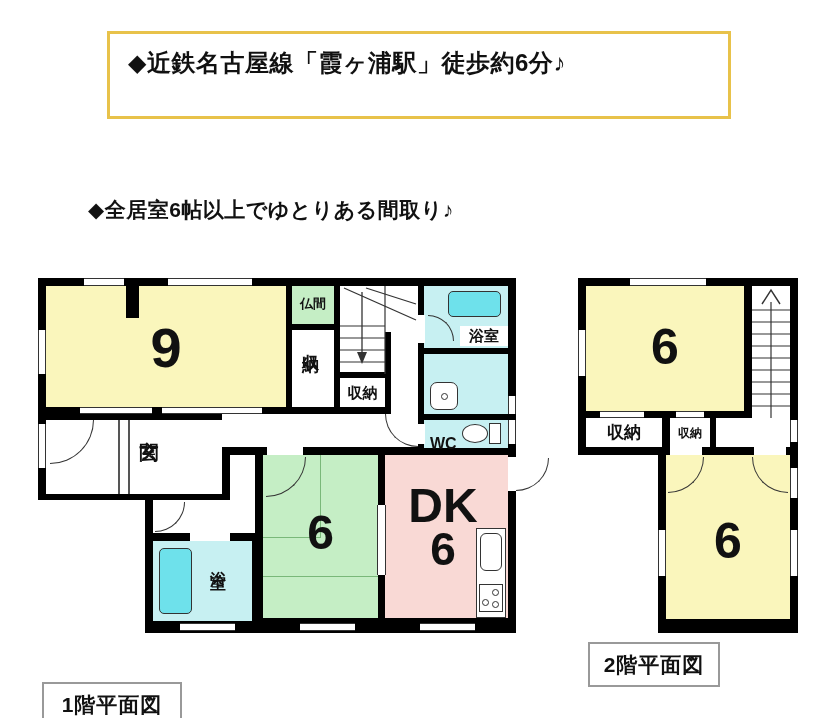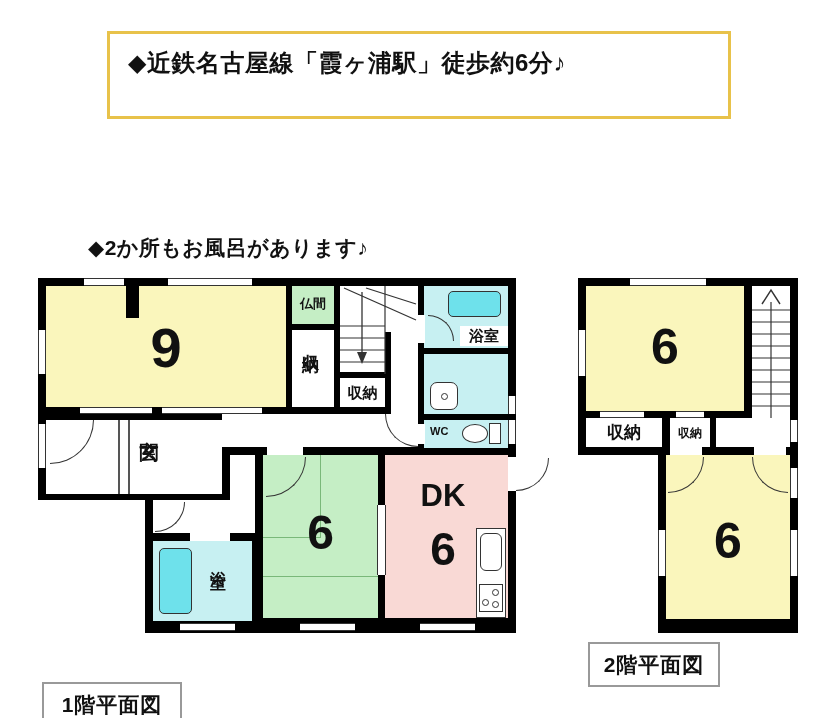--- a/index.html
+++ b/index.html
@@ -34,21 +34,21 @@
 </style>
 </head>
 <body>
 
 <div class="canvas">
 
   <div class="abs info-box" style="left:107px;top:31px;width:624px;height:88px;">
     <div class="info-line" style="top:13px;">◆近鉄名古屋線「霞ヶ浦駅」徒歩約6分♪</div>
   </div>
 
-  <div class="feat-line" style="left:88px;top:234px;">◆2か所もお風呂があります♪</div>
+  <div class="feat-line" style="left:88px;top:196px;">◆全居室6帖以上でゆとりある間取り♪</div>
 
   <div class="abs wall" style="left:38px;top:278px;width:478px;height:177px;"></div>
   <div class="abs wall" style="left:38px;top:412px;width:192px;height:88px;"></div>
   <div class="abs wall" style="left:145px;top:500px;width:8px;height:41px;"></div>
   <div class="abs wall" style="left:145px;top:533px;width:371px;height:100px;"></div>
   <div class="abs wall" style="left:255px;top:447px;width:261px;height:186px;"></div>
 
   <div class="abs room-yellow" style="left:46px;top:286px;width:240px;height:121px;"></div>
   <div class="abs wall" style="left:126px;top:286px;width:13px;height:32px;"></div>
   <div class="abs room-green" style="left:292px;top:286px;width:42px;height:38px;"></div>
@@ -125,24 +125,24 @@
   <div class="abs arc-tr" style="left:385px;top:414px;width:33px;height:33px;"></div>
   <div class="abs arc-tl" style="left:266px;top:457px;width:40px;height:40px;"></div>
   <div class="abs arc-tl" style="left:516px;top:458px;width:33px;height:33px;"></div>
   <div class="abs arc-tl" style="left:155px;top:502px;width:30px;height:30px;"></div>
 
   <div class="abs big-num" style="left:46px;top:315px;width:240px;font-size:56px;">9</div>
   <div class="abs lbl" style="left:292px;top:297px;width:42px;font-size:13px;text-align:center;">仏間</div>
   <div class="abs lbl vtext" style="left:302px;top:340px;font-size:17px;">収納</div>
   <div class="abs lbl" style="left:340px;top:385px;width:45px;font-size:15px;text-align:center;">収納</div>
   <div class="abs lbl" style="left:460px;top:326px;width:48px;height:20px;background:#fff;font-size:15px;text-align:center;line-height:20px;">浴室</div>
-  <div class="abs lbl" style="left:430px;top:426px;font-size:11px;">WC</div>
+  <div class="abs lbl" style="left:430px;top:436px;font-size:16px;">WC</div>
   <div class="abs lbl vtext" style="left:140px;top:426px;font-size:19px;">玄関</div>
   <div class="abs big-num" style="left:263px;top:505px;width:115px;font-size:48px;">6</div>
-  <div class="abs big-num" style="left:398px;top:478px;width:90px;font-size:31px;">DK</div>
+  <div class="abs big-num" style="left:398px;top:478px;width:90px;font-size:48px;">DK</div>
   <div class="abs big-num" style="left:398px;top:522px;width:90px;font-size:46px;">6</div>
   <div class="abs lbl vtext" style="left:210px;top:558px;font-size:16px;">浴室</div>
 
   <div class="abs wall" style="left:578px;top:278px;width:220px;height:177px;"></div>
   <div class="abs wall" style="left:658px;top:447px;width:140px;height:186px;"></div>
 
   <div class="abs room-yellow" style="left:586px;top:286px;width:158px;height:125px;"></div>
   <div class="abs white-area" style="left:752px;top:286px;width:38px;height:132px;"></div>
   <div class="abs white-area" style="left:716px;top:418px;width:74px;height:29px;"></div>
   <div class="abs white-area" style="left:586px;top:418px;width:76px;height:29px;"></div>

